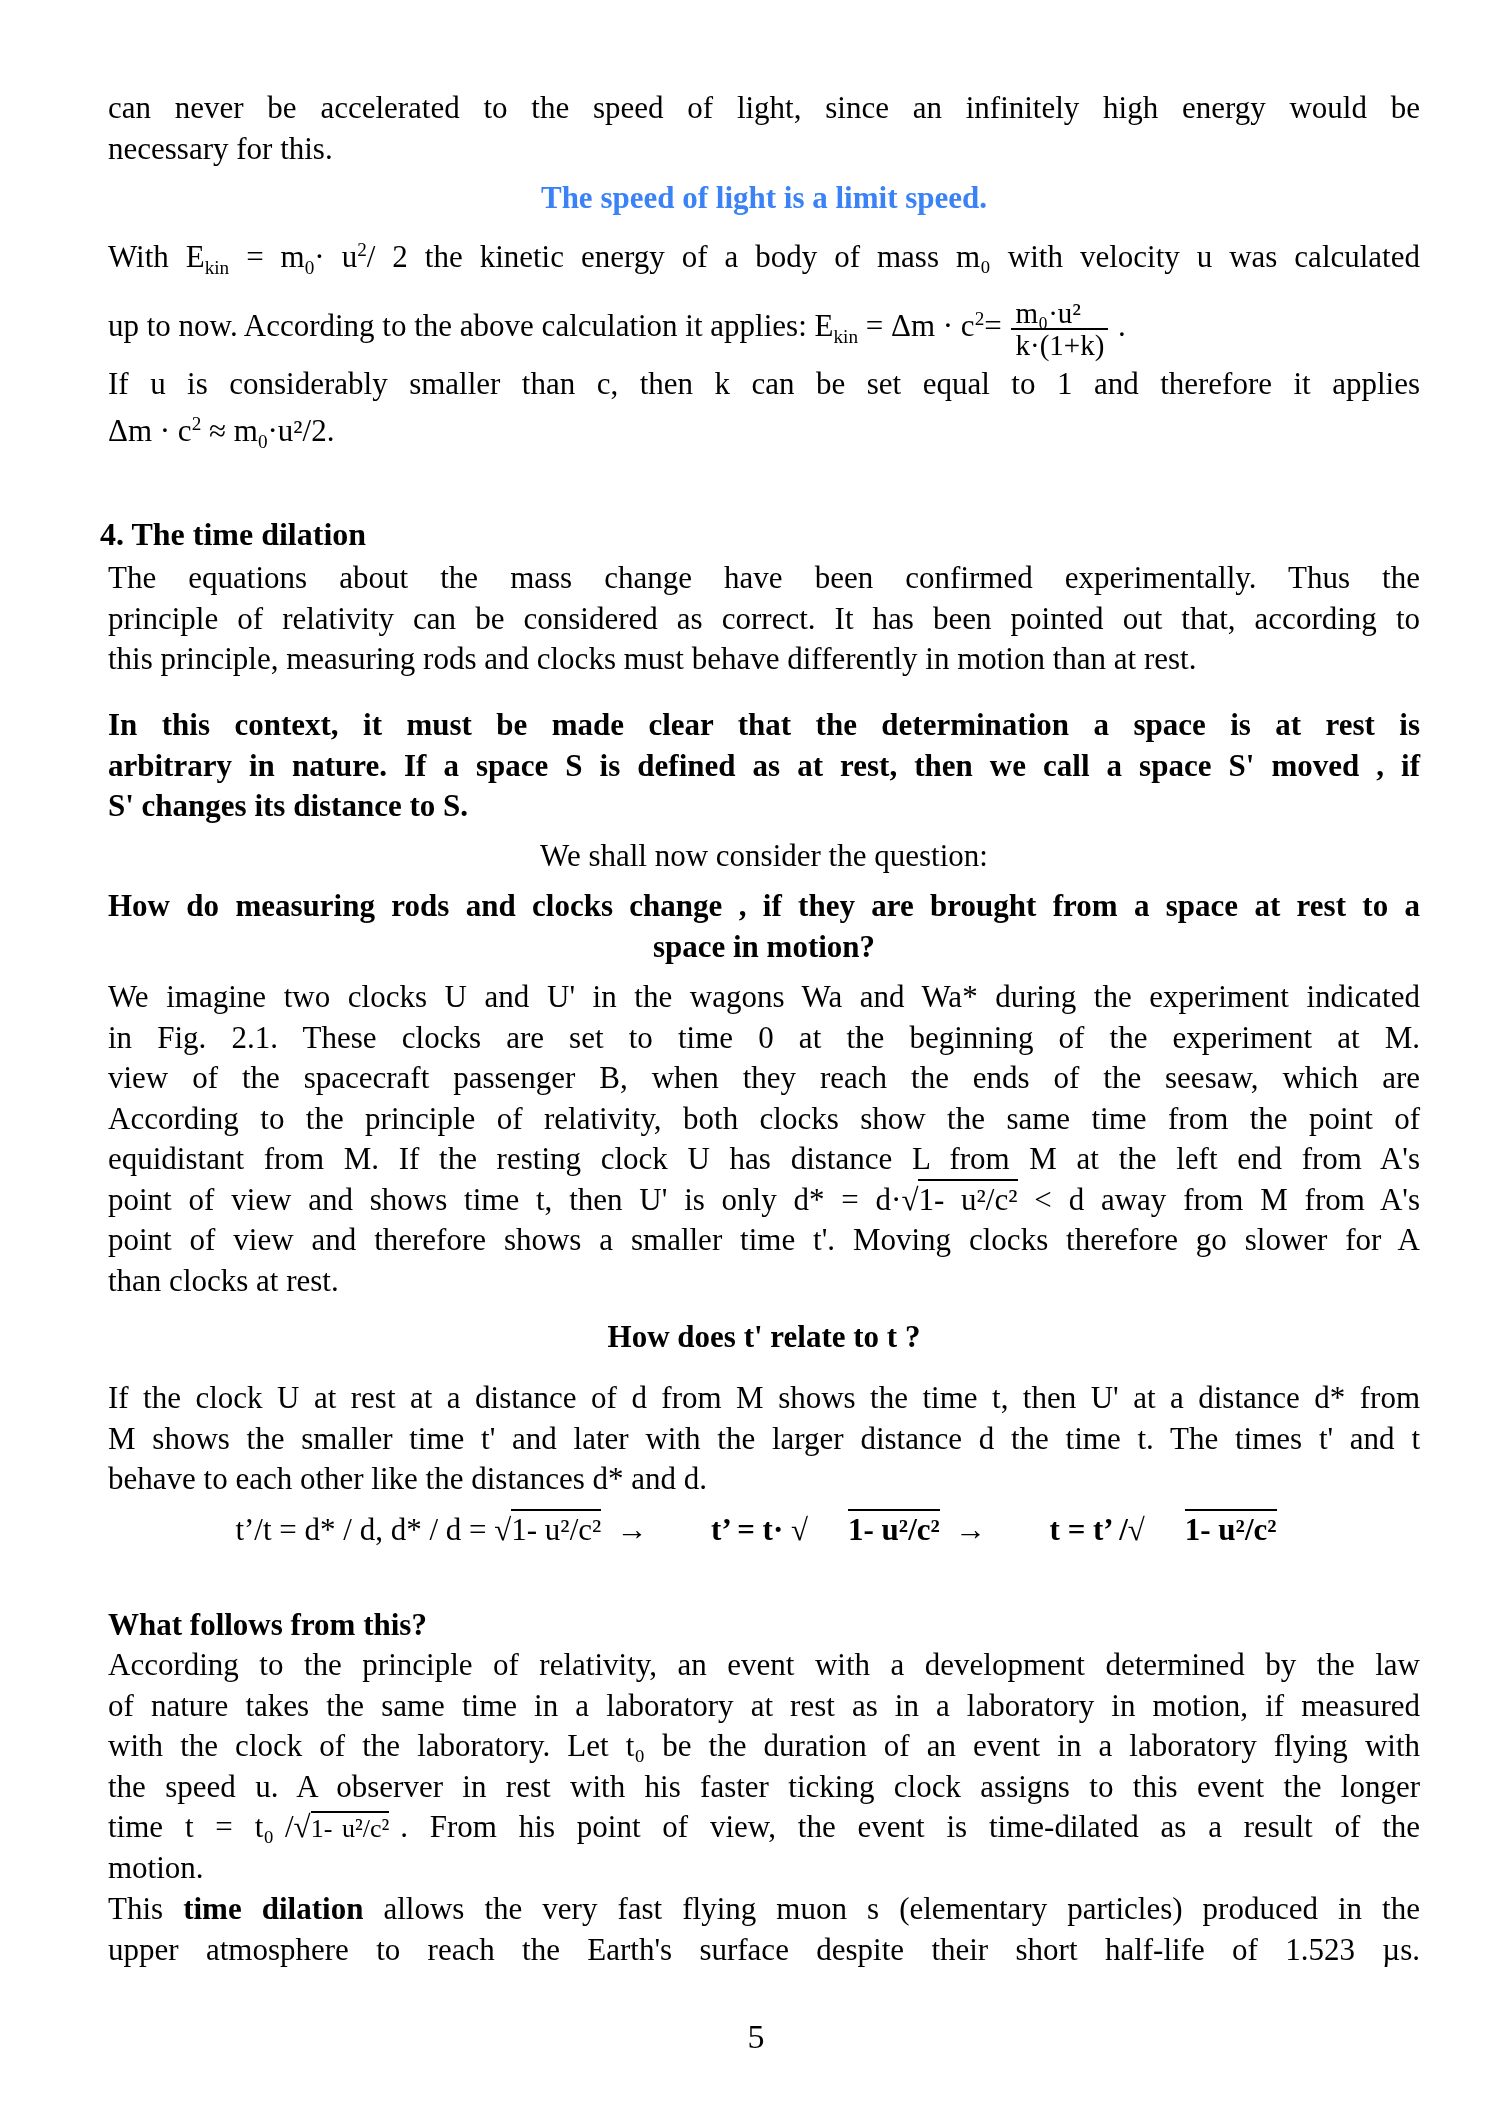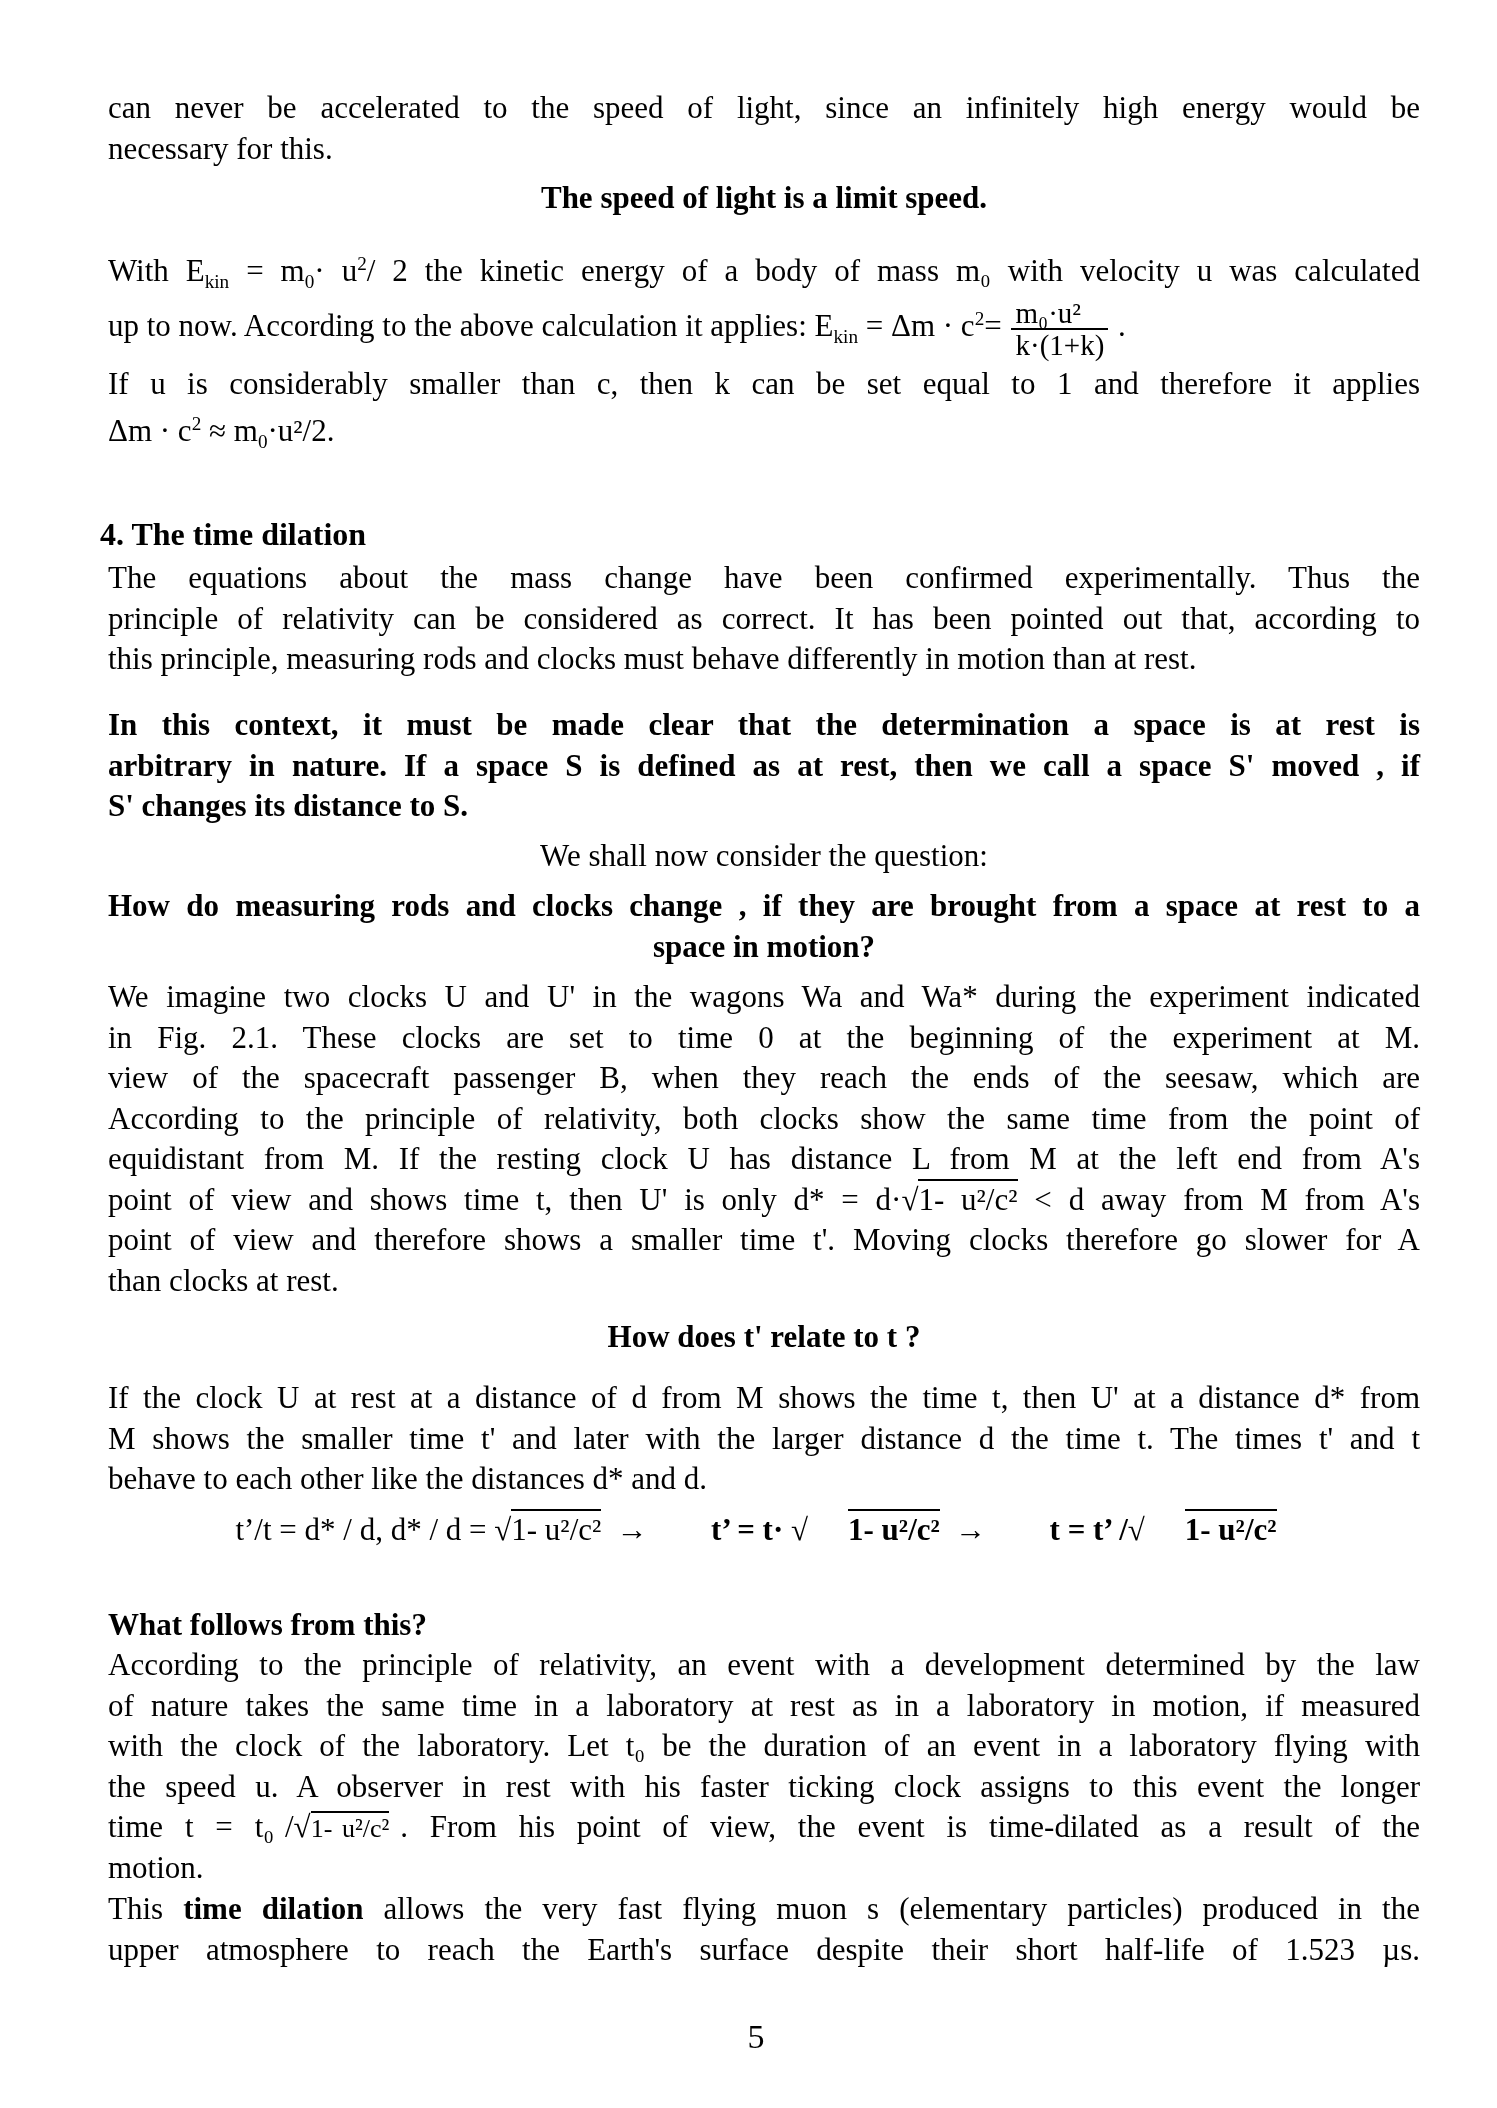--- a/index.html
+++ b/index.html
@@ -12,21 +12,21 @@
   .p {
     position: absolute; left: 0; width: 1312px;
     font-size: 31px; line-height: 40.5px;
     text-align: justify; text-align-last: left;
     margin: 8px;
   }
   .line { display: block; white-space: nowrap; text-align: justify; text-align-last: justify; height: 40.5px; }
   .line.last { text-align-last: left; }
   .center { text-align: center !important; text-align-last: center !important; }
   .bold { font-weight: bold; }
-  .brown { color: #000000; }
+  .brown { color: #3b82f6; }
   .heading { position: absolute; left: 0; font-size: 32px; font-weight: bold; line-height: 52px; }
   sub.s, sup.s { font-size: 62%; line-height: 0; }
   .sqrt { border-top: 2px solid #000; padding-top: 1px; }
   .frac { display: inline-block; vertical-align: middle; text-align: center; font-size: 29px; line-height: 30px; margin: 0 2px; }
   .frac .num { display: block; border-bottom: 2px solid #000; padding: 0 4px; }
   .frac .den { display: block; padding: 0 4px; }
   .pagenum { position: absolute; left: 0; width: 1312px; top: 2018px; text-align: center; font-size: 34px; }
   .formula { position: absolute; left: 0; width: 1312px; text-align: center; font-size: 31px; white-space: nowrap; }
   .formula .b { font-weight: bold; margin-left: 40px; }
 </style>
@@ -34,21 +34,21 @@
 <body>
 
 <div class="page">
 
   <div class="p" style="top:80px;">
     <span class="line">can never be accelerated to the speed of light, since an infinitely high energy would be</span>
     <span class="line last">necessary for this.</span>
   </div>
   <div class="p center bold brown" style="top:170px;">The speed of light is a limit speed.</div>
 
-  <div class="p" style="top:243px;">
+  <div class="p" style="top:229px;">
     <span class="line"><span>With  E</span><sub class="s">kin</sub><span> = m</span><sub class="s">0</sub><span>· u</span><sup class="s">2</sup><span>/ 2 the kinetic energy of a body of mass m₀ with velocity u was calculated</span></span>
   </div>
   <div class="p" style="top:290px; white-space:nowrap;">
     <span>up to now. According to the above calculation it applies:   E</span><sub class="s">kin</sub><span> = Δm · c</span><sup class="s">2</sup><span>= </span><span class="frac"><span class="num">m₀·u²</span><span class="den">k·(1+k)</span></span><span> .</span>
   </div>
   <div class="p" style="top:356px;">
     <span class="line">If u is considerably smaller than c, then k can be set equal to 1 and therefore it applies</span>
     <span class="line last" style="margin-top:6px;"><span>Δm · c</span><sup class="s">2</sup><span> ≈ m</span><sub class="s">0</sub><span>·u²/2.</span></span>
   </div>
 

